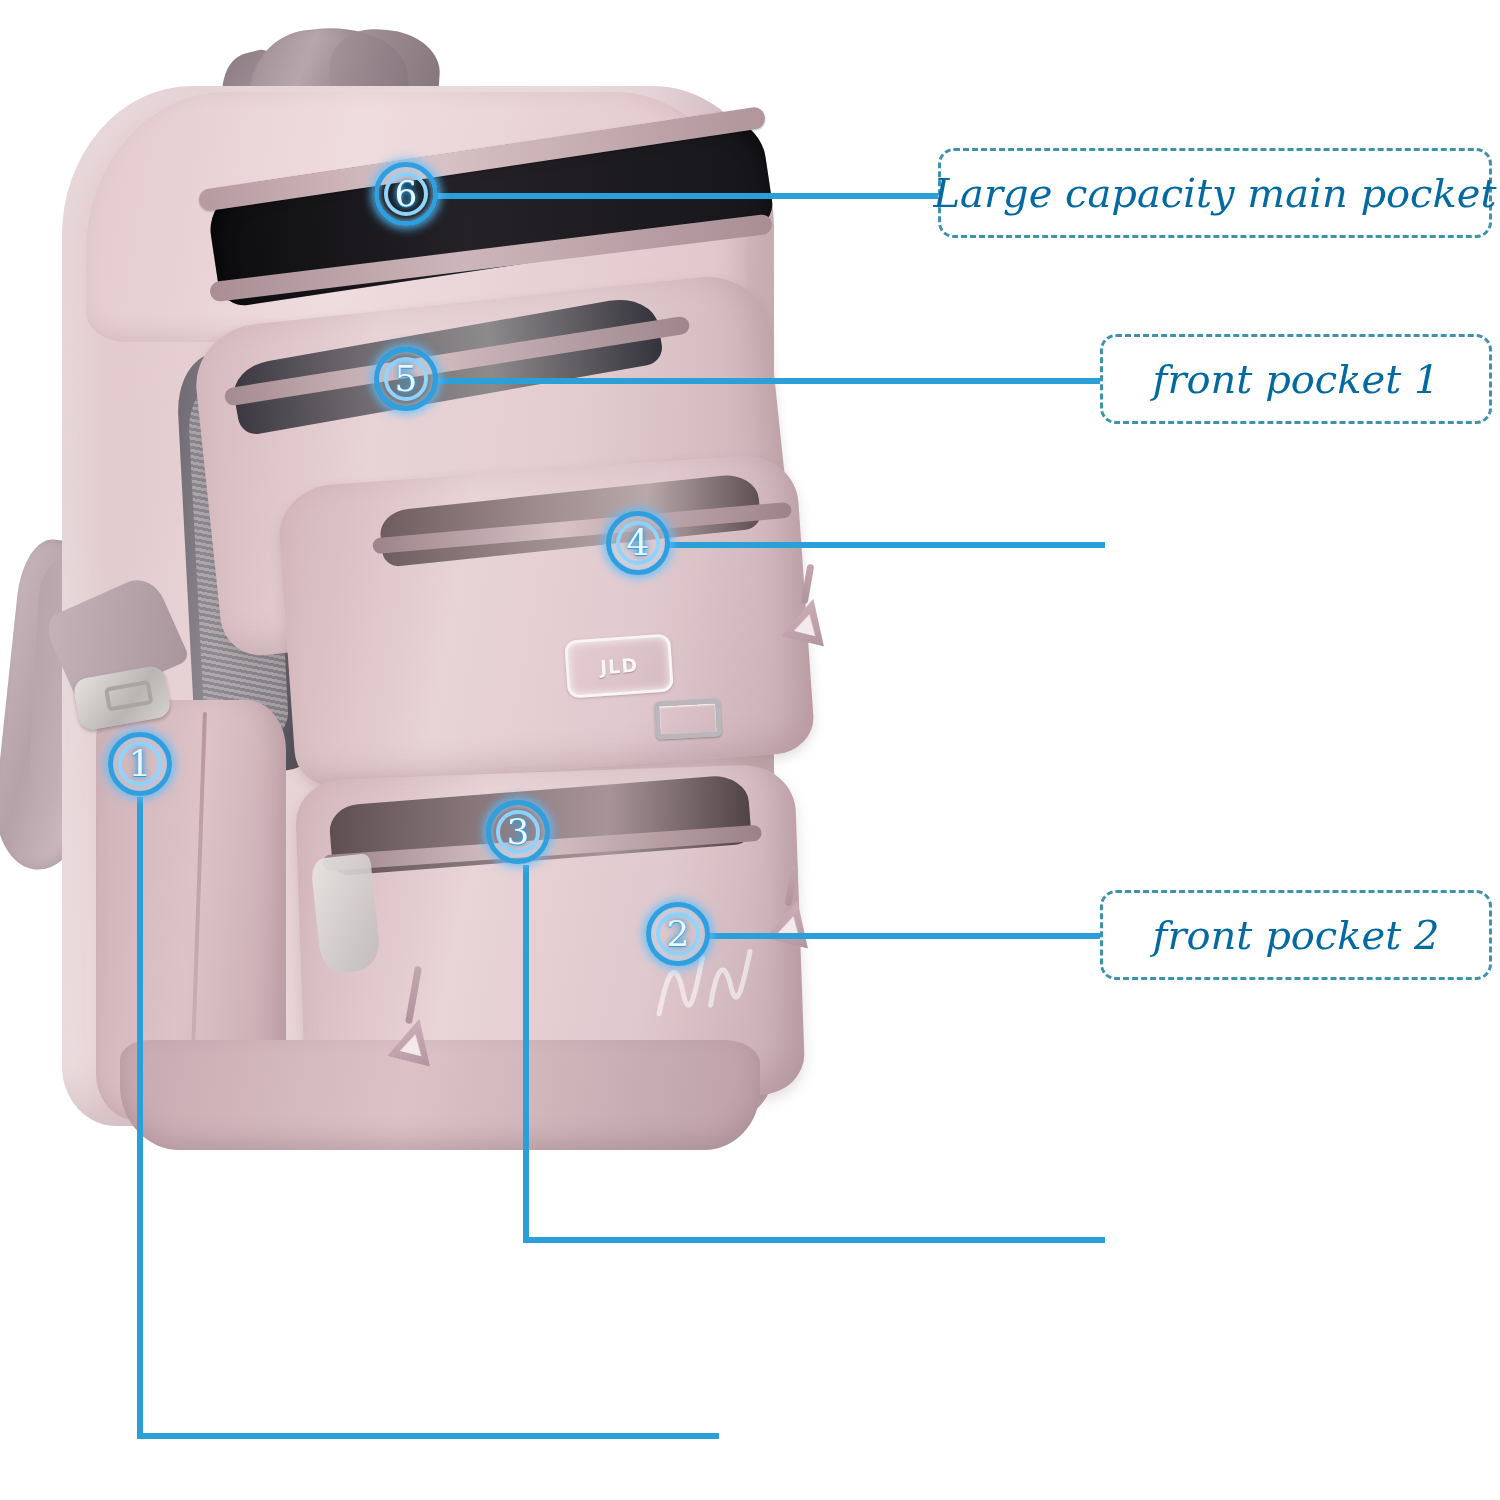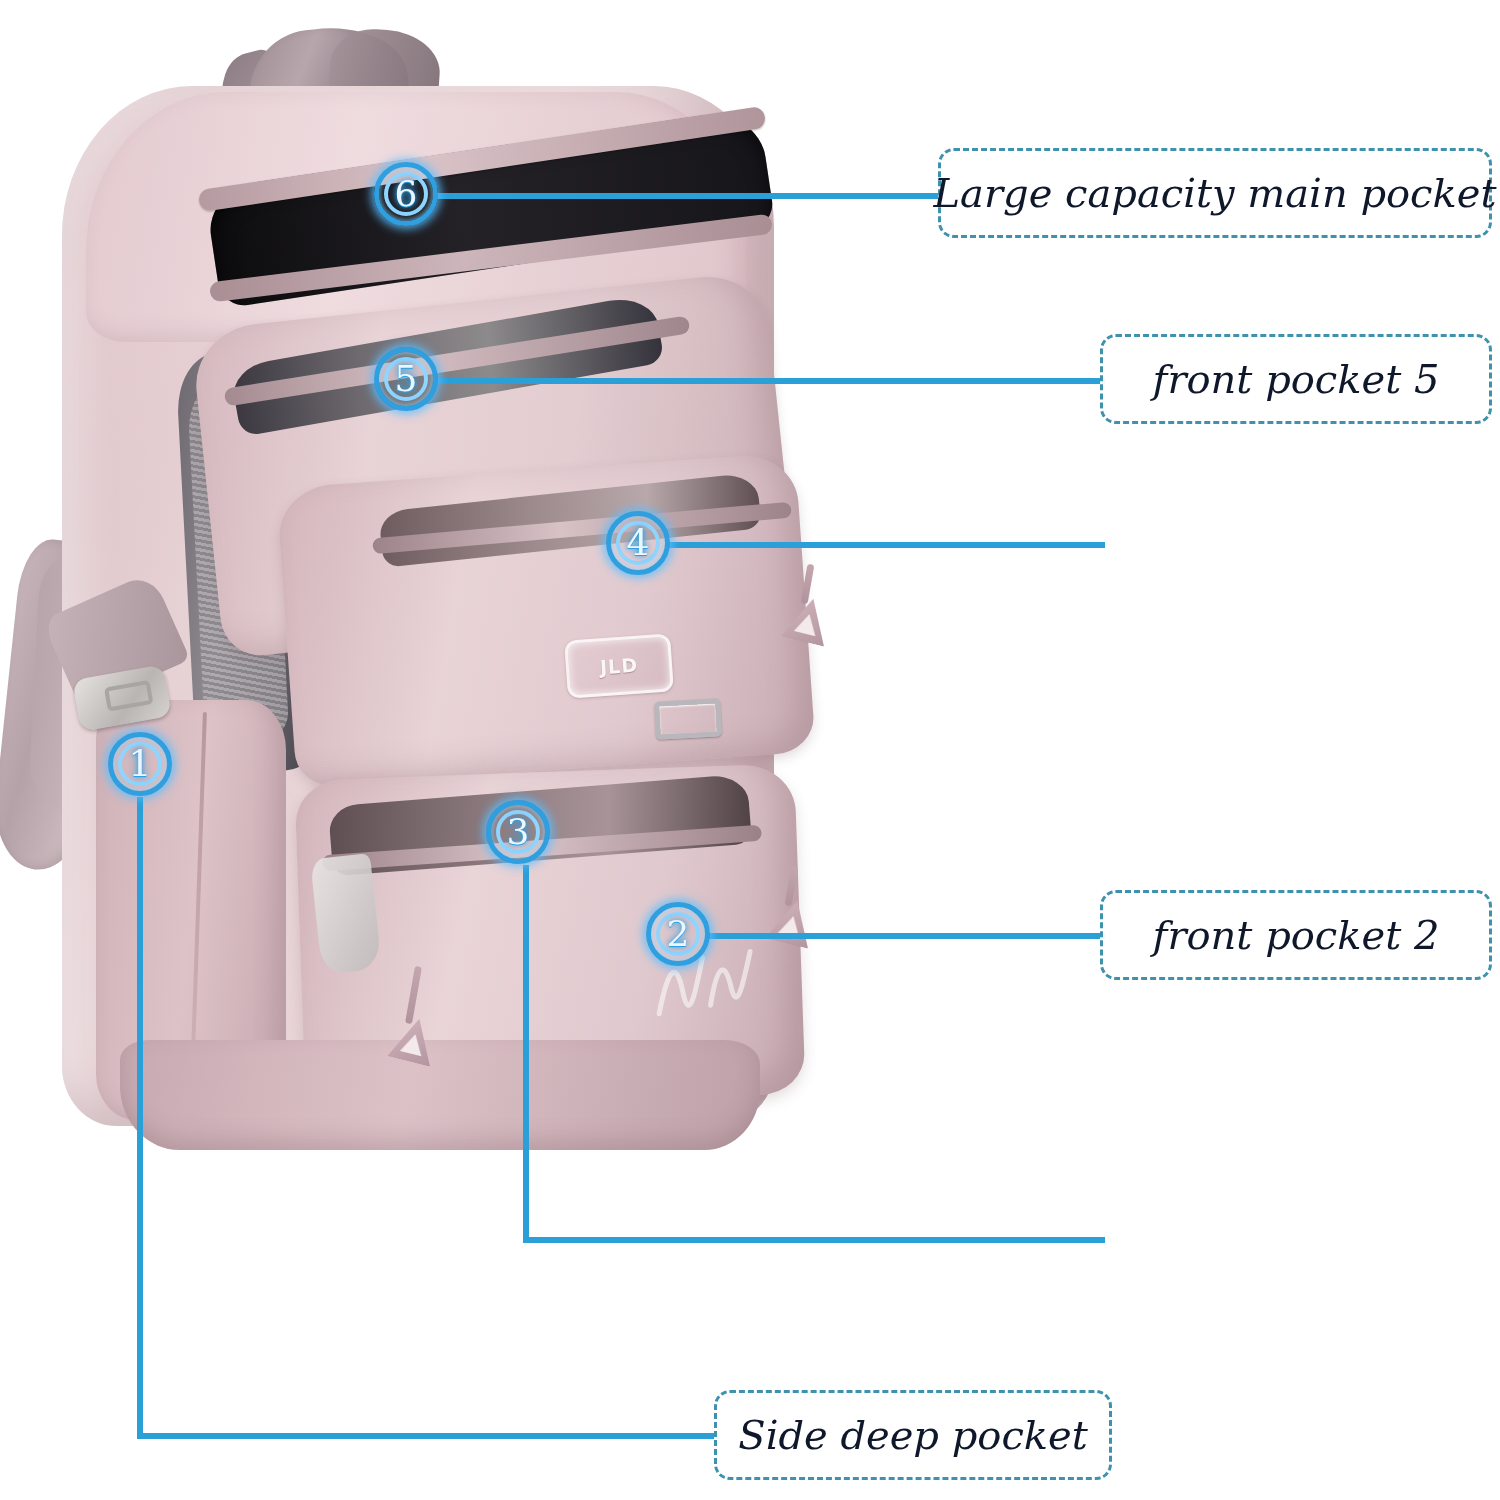--- a/index.html
+++ b/index.html
@@ -262,21 +262,21 @@
 
   .callout{
     position:absolute;box-sizing:border-box;
     border:3px dashed #3e92ad;border-radius:16px;
     background:rgba(255,255,255,.92);
     display:flex;align-items:center;justify-content:center;
     padding:0 18px;
   }
   .callout span{
     font-family:"DejaVu Serif",serif;font-style:italic;
-    font-size:40px;color:#0f172a;white-space:nowrap;line-height:1;
+    font-size:40px;color:#0369a1;white-space:nowrap;line-height:1;
   }
 
   .marker{
     position:absolute;width:64px;height:64px;border-radius:50%;
     box-sizing:border-box;
     border:5px solid #2f9fe0;
     display:flex;align-items:center;justify-content:center;
     box-shadow:0 0 10px 3px rgba(90,190,255,.85),
                inset 0 0 6px rgba(140,215,255,.9);
     background:transparent;
@@ -398,26 +398,23 @@
   </div>
   <div class="marker" style="left:108px;top:732px;">
     <b>1</b>
   </div>
 
   <div class="callout" style="left:938px;top:148px;width:554px;height:90px;">
     <span>Large capacity main pocket</span>
   </div>
 
   <div class="callout" style="left:1100px;top:334px;width:392px;height:90px;">
-    <span>front pocket 5</span>
+    <span>front pocket 1</span>
   </div>
 
 
   <div class="callout" style="left:1100px;top:890px;width:392px;height:90px;">
     <span>front pocket 2</span>
   </div>
 
 
-  <div class="callout" style="left:714px;top:1390px;width:398px;height:90px;">
-    <span>Side deep pocket</span>
-  </div>
 
 </div>
 
 </body></html>

